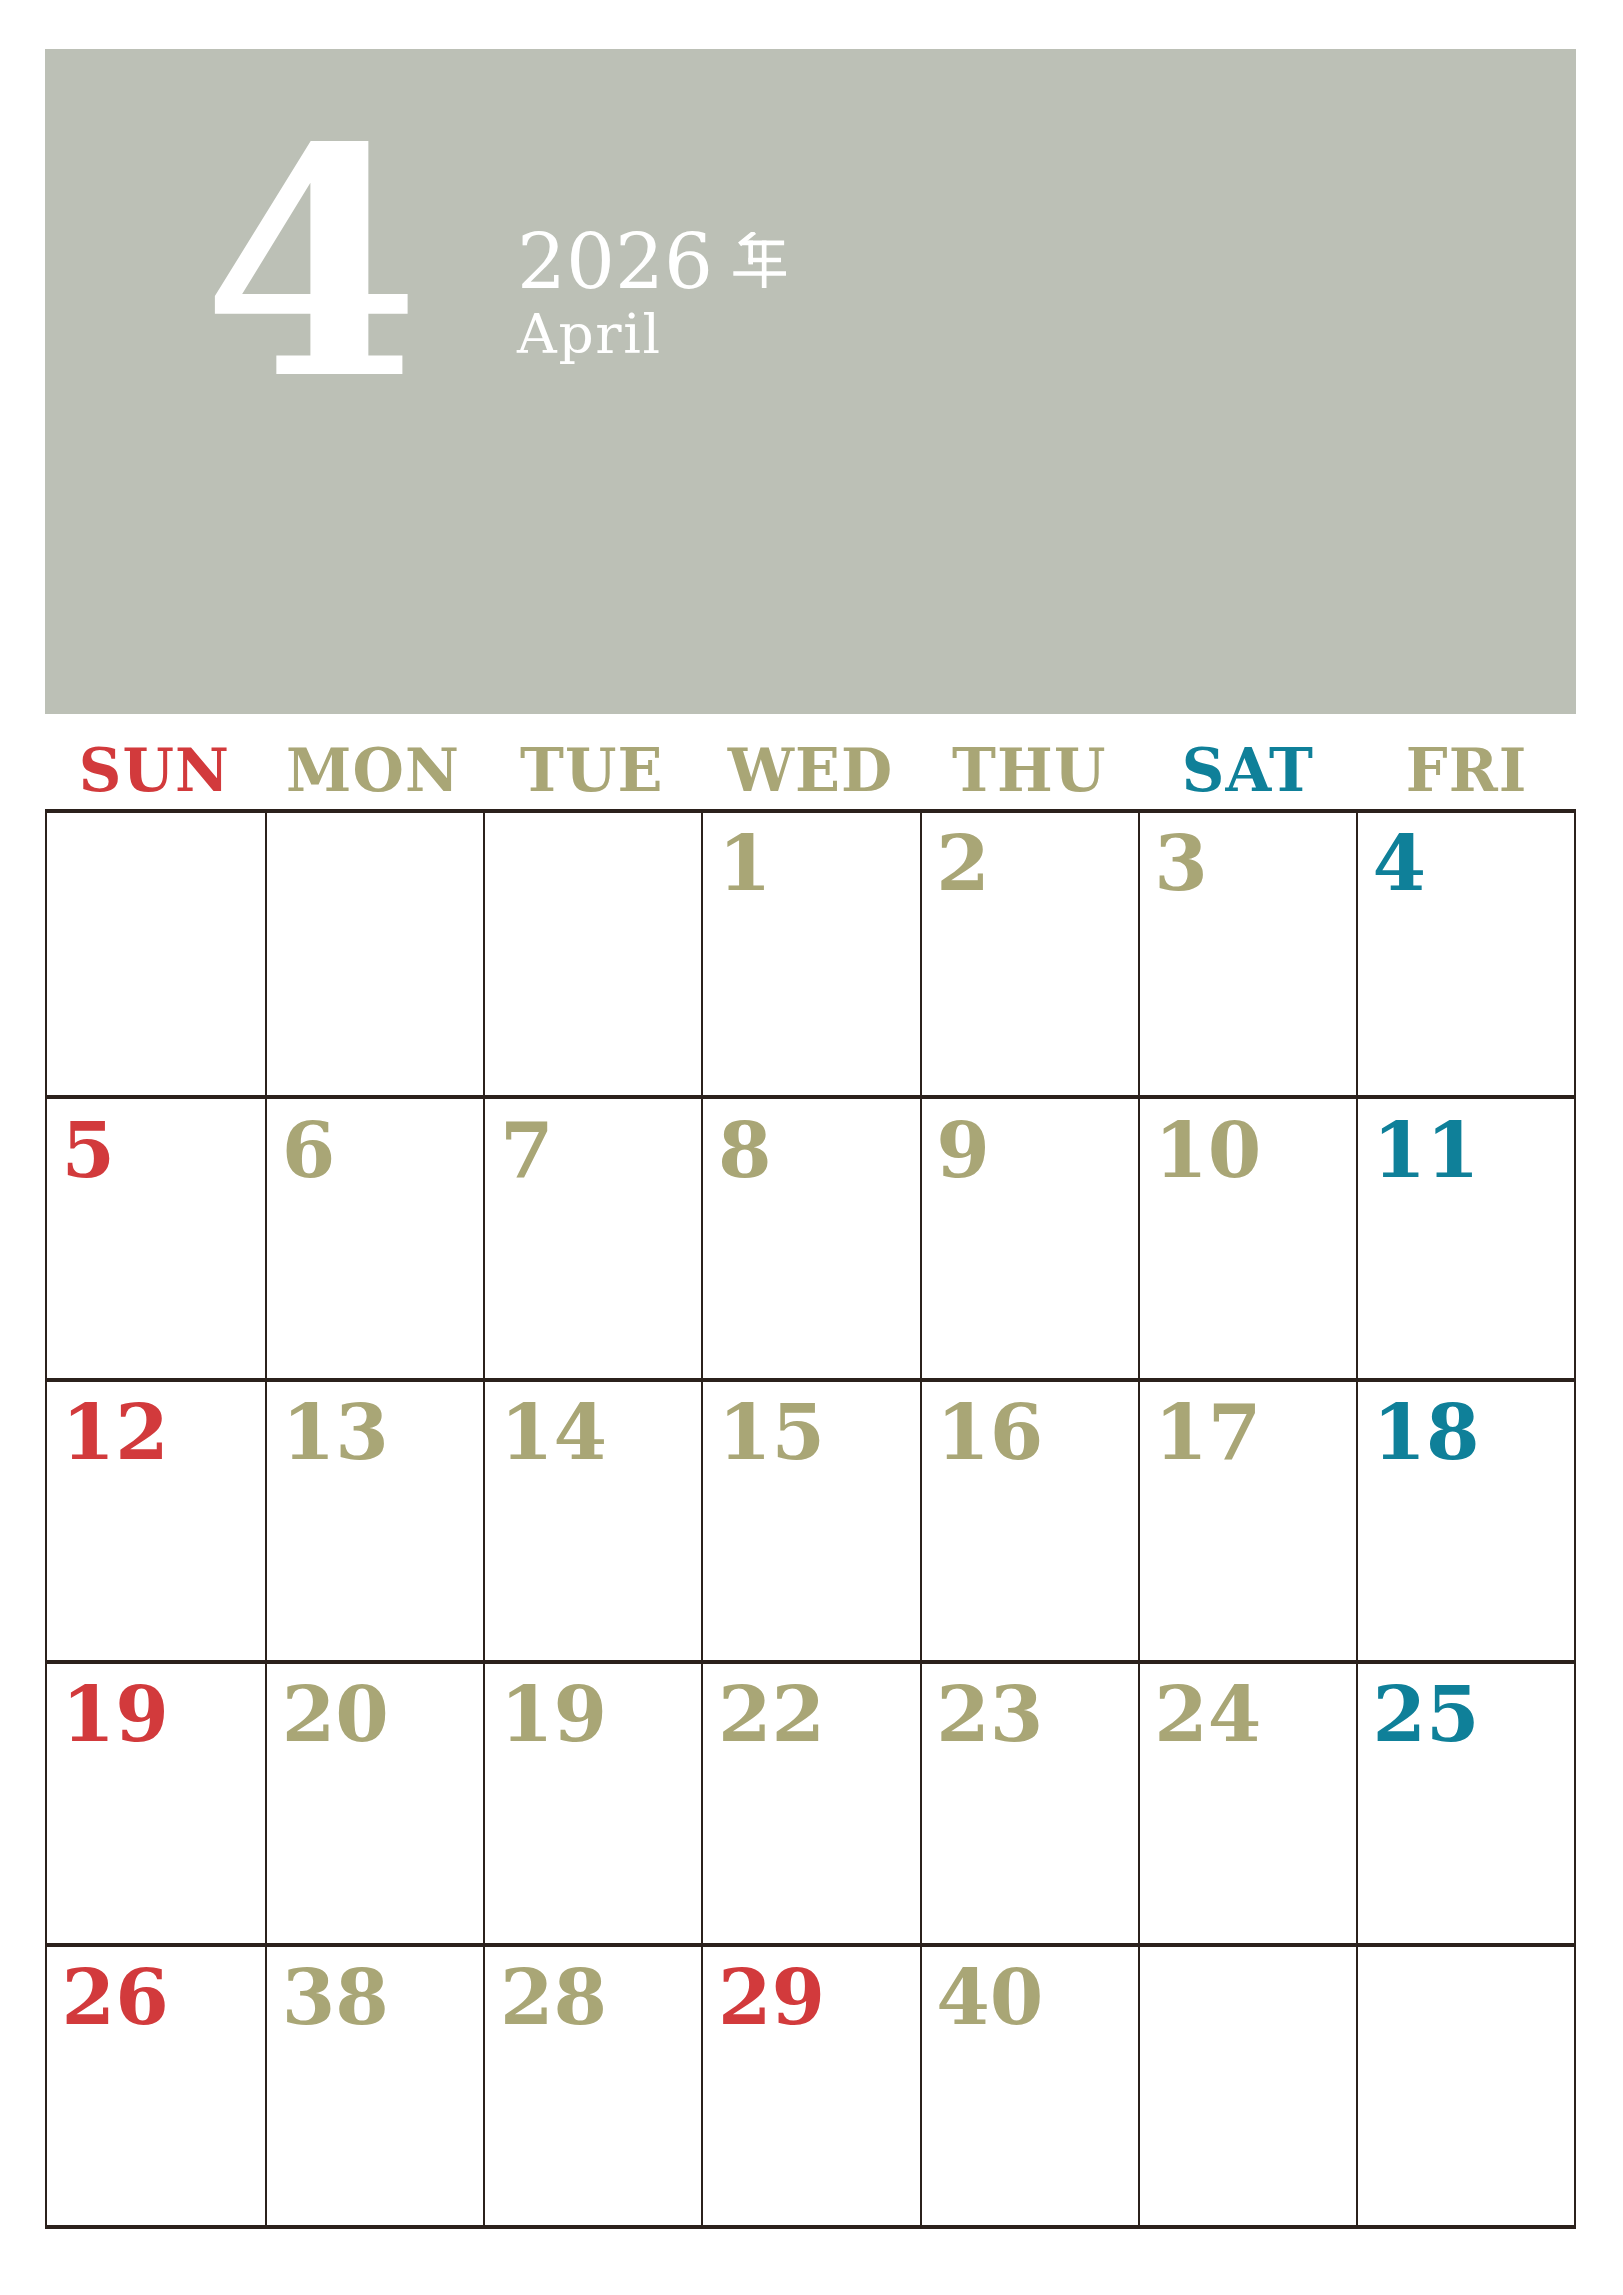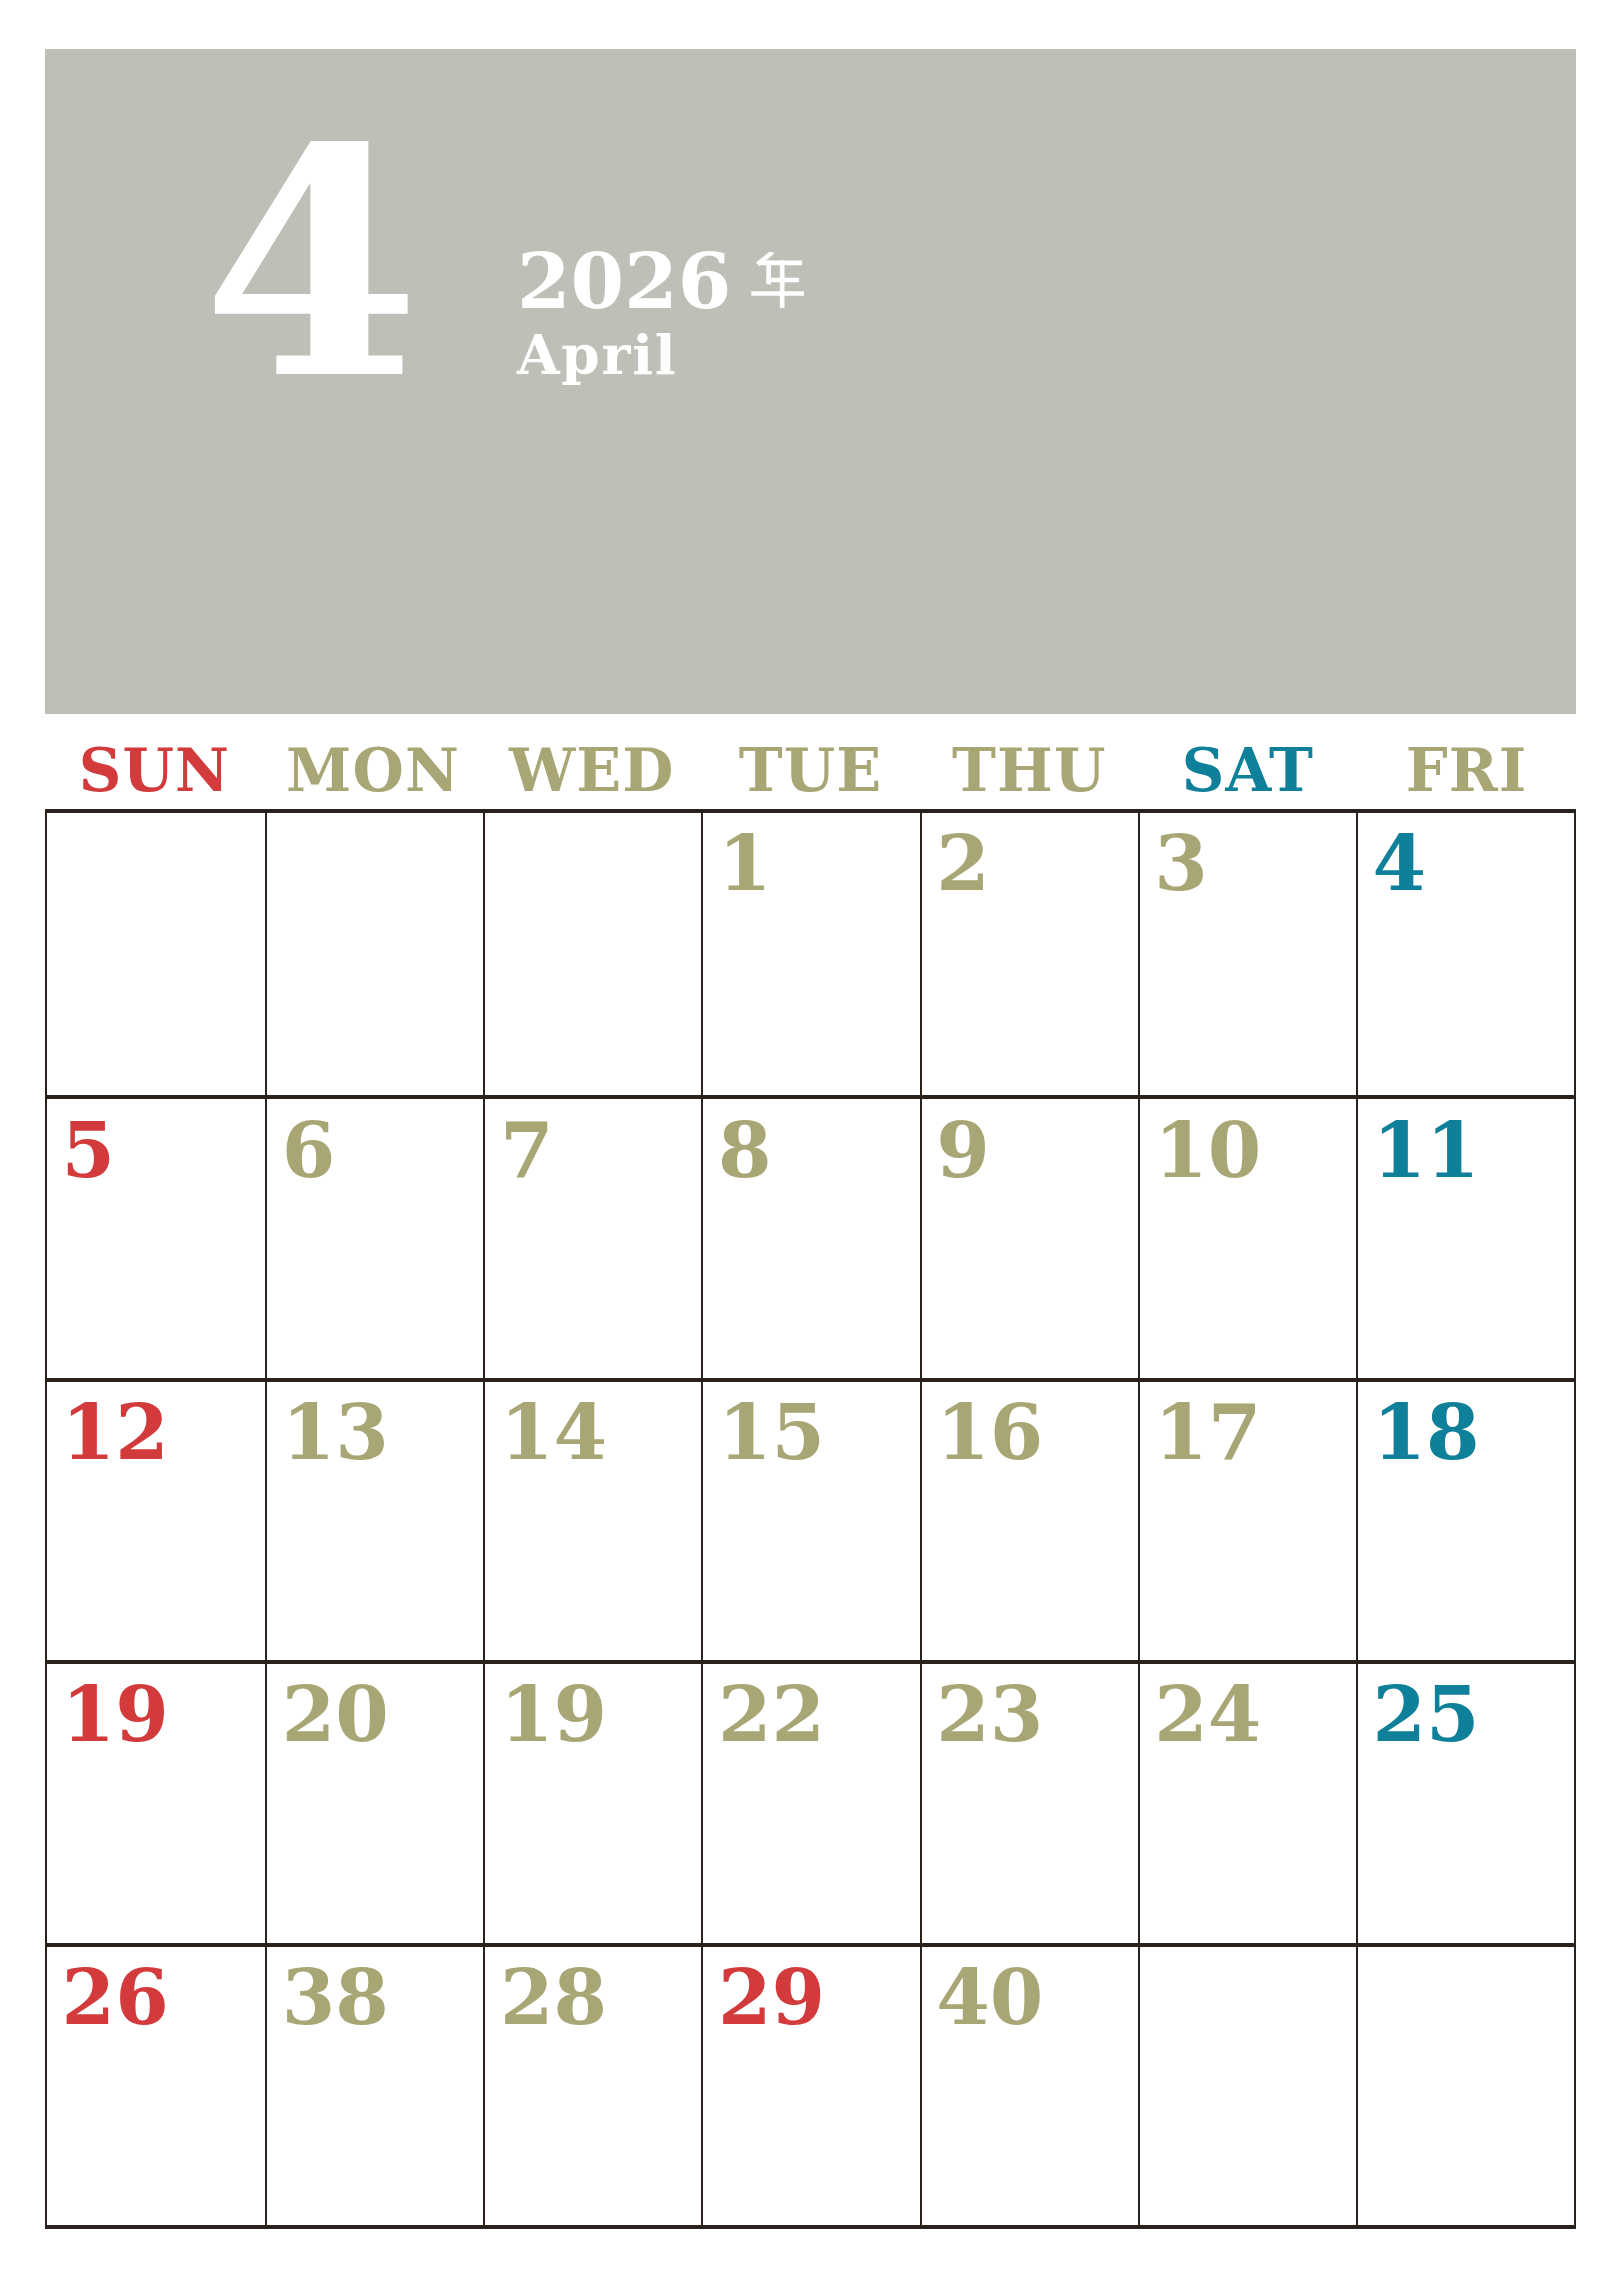--- a/index.html
+++ b/index.html
@@ -16,23 +16,23 @@
     position:absolute; left:45px; top:49px;
     width:1531px; height:665px;
     background: var(--header_block, #bcc0b6);
   }
   .big-numeral {
     position:absolute; left:157px; top:58px;
     font-size:314px; line-height:1; font-weight:bold;
     color: var(--header_text, #ffffff);
   }
   .ym-block {
-    position:absolute; left:472px; top:196px;
+    position:absolute; left:472px; top:176px;
     color: var(--header_text, #ffffff);
-    font-weight:bold;
+    font-weight:normal;
   }
   .ym-year-line {
     display:flex; align-items:baseline; gap:20px;
     font-size:77px; line-height:73px;
   }
   .kanji-year { width:53px; height:56px; display:block; }
   .kanji-year path {
     stroke: var(--header_text, #ffffff);
     stroke-width:9; fill:none; stroke-linecap:square;
   }
@@ -100,22 +100,22 @@
           <path d="M59 21 V107"></path>
         </svg>
       </div>
       <div class="ym-month">April</div>
     </div>
   </div>
 
   <div class="dow-row">
       <div class="dow" data-type="sun">SUN</div>
       <div class="dow" data-type="weekday">MON</div>
+      <div class="dow" data-type="weekday">TUE</div>
       <div class="dow" data-type="weekday">WED</div>
-      <div class="dow" data-type="weekday">TUE</div>
       <div class="dow" data-type="weekday">THU</div>
       <div class="dow" data-type="sat">SAT</div>
       <div class="dow" data-type="weekday">FRI</div>
     </div>
 
   <div class="grid">
       <div class="cell" data-type="empty"></div>
       <div class="cell" data-type="empty"></div>
       <div class="cell" data-type="empty"></div>
       <div class="cell" data-type="weekday">1</div>

